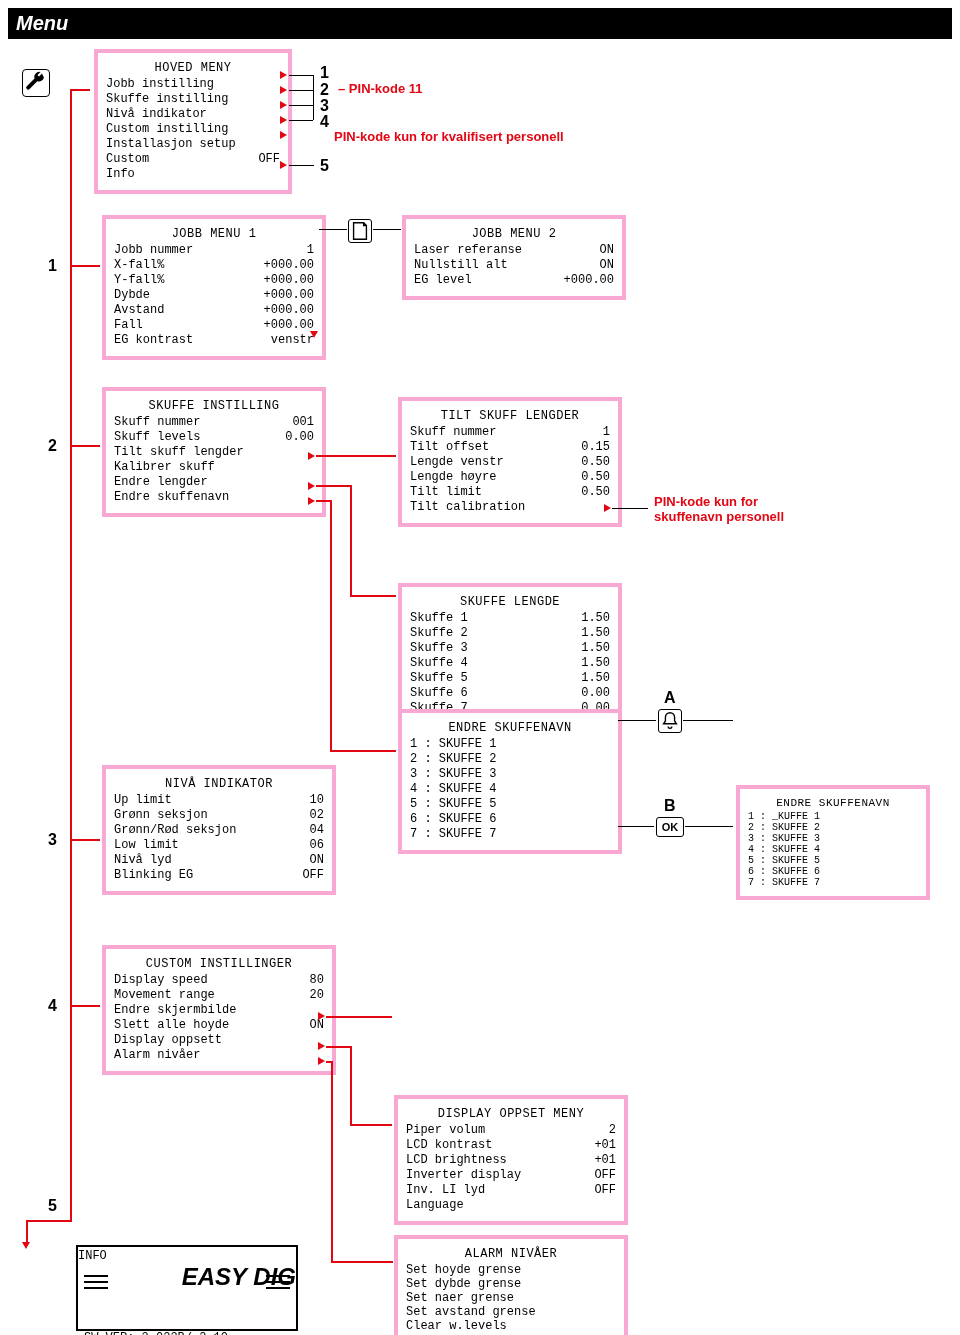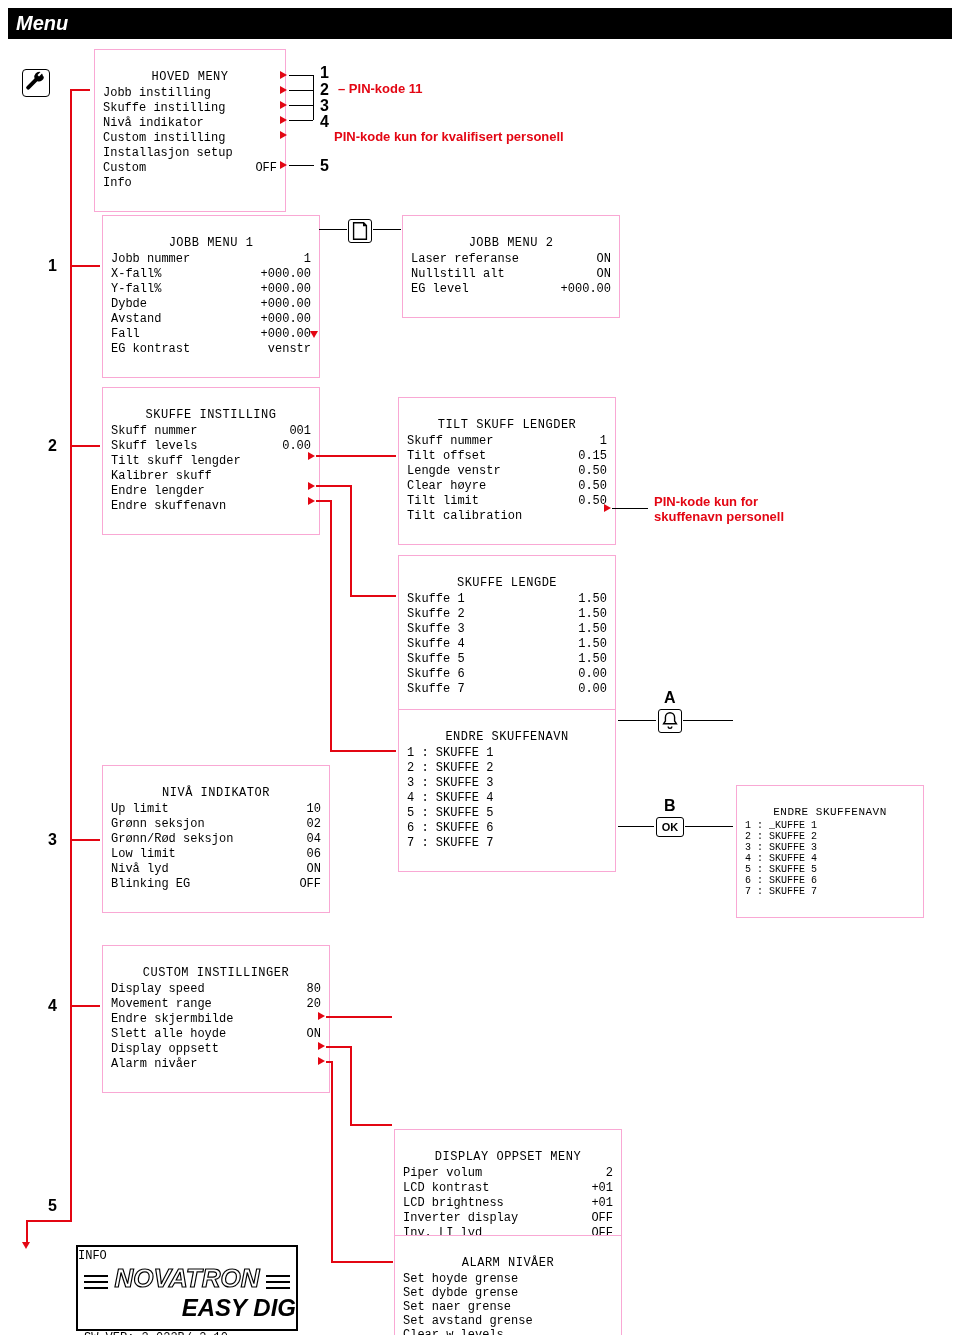--- a/index.html
+++ b/index.html
@@ -19,23 +19,23 @@
   }
   .canvas {
     position: relative;
     width: 944px;
     height: 1300px;
     font-family: 'Courier New', monospace;
     font-size: 12px;
   }
   .box {
     position: absolute;
-    border: 1px solid #f9a8d4;
+    border: 4px solid #f9a8d4;
     background: #fff;
-    padding: 20px 8px;
+    padding: 8px 8px;
   }
   .box .btitle {
     text-align: center;
     font-size: 12px;
     letter-spacing: 0.5px;
     margin-bottom: 2px;
   }
   .row {
     display: flex;
     justify-content: space-between;
@@ -267,31 +267,31 @@
 <div class="hline" style="left:342px; top:556px; width:46px;"></div>
 <div class="hline" style="left:308px; top:461px; width:16px;"></div>
 <div class="vline" style="left:322px; top:461px; height:250px;"></div>
 <div class="hline" style="left:322px; top:711px; width:66px;"></div>
 
 <div class="box" style="left:390px; top:358px; width:200px;">
   <div class="btitle">TILT SKUFF LENGDER</div>
   <div class="row"><span>Skuff nummer</span><span>1</span></div>
   <div class="row"><span>Tilt offset</span><span>0.15</span></div>
   <div class="row"><span>Lengde venstr</span><span>0.50</span></div>
-  <div class="row"><span>Clear høyre</span><span>0.50</span></div>
+  <div class="row"><span>Lengde høyre</span><span>0.50</span></div>
   <div class="row"><span>Tilt limit</span><span>0.50</span></div>
   <div class="row"><span></span><span></span></div>
   <div class="row"><span>Tilt calibration</span><span></span></div>
 </div>
 <div class="arw arrow-r" style="left:596px; top:465px;"></div>
 <div class="hlineB" style="left:604px; top:469px; width:36px;"></div>
 <div class="ann" style="left:646px; top:455px; white-space:pre-line;">PIN-kode kun for
 skuffenavn personell</div>
 
-<div class="box" style="left:390px; top:516px; width:200px;">
+<div class="box" style="left:390px; top:544px; width:200px;">
   <div class="btitle">SKUFFE LENGDE</div>
   <div class="row"><span>Skuffe 1</span><span>1.50</span></div>
   <div class="row"><span>Skuffe 2</span><span>1.50</span></div>
   <div class="row"><span>Skuffe 3</span><span>1.50</span></div>
   <div class="row"><span>Skuffe 4</span><span>1.50</span></div>
   <div class="row"><span>Skuffe 5</span><span>1.50</span></div>
   <div class="row"><span>Skuffe 6</span><span>0.00</span></div>
   <div class="row"><span>Skuffe 7</span><span>0.00</span></div>
 </div>
 
@@ -357,21 +357,21 @@
 <div class="arw arrow-r" style="left:310px; top:1018px;"></div>
 <div class="hline" style="left:318px; top:977px; width:66px;"></div>
 <div class="hline" style="left:318px; top:1007px; width:26px;"></div>
 <div class="vline" style="left:342px; top:1007px; height:78px;"></div>
 <div class="hline" style="left:342px; top:1085px; width:42px;"></div>
 <div class="hline" style="left:318px; top:1022px; width:7px;"></div>
 <div class="vline" style="left:323px; top:1022px; height:200px;"></div>
 <div class="hline" style="left:323px; top:1222px; width:62px;"></div>
 
 
-<div class="box" style="left:386px; top:1056px; width:210px;margin-top:34px;">
+<div class="box" style="left:386px; top:1056px; width:210px;">
   <div class="btitle">DISPLAY OPPSET MENY</div>
   <div class="row"><span>Piper volum</span><span>2</span></div>
   <div class="row"><span>LCD kontrast</span><span>+01</span></div>
   <div class="row"><span>LCD brightness</span><span>+01</span></div>
   <div class="row"><span>Inverter display</span><span>OFF</span></div>
   <div class="row"><span>Inv. LI lyd</span><span>OFF</span></div>
   <div class="row"><span>Language</span><span></span></div>
 </div>
 
 <div class="box" style="left:386px; top:1196px; width:210px;">
@@ -389,19 +389,18 @@
     <div class="stripewrap" style="left:6px; top:10px;">
       <div class="stripes"></div>
           <div class="stripes"></div>
           <div class="stripes"></div>
     </div>
     <div class="stripewrap" style="right:6px; top:10px;">
       <div class="stripes"></div>
           <div class="stripes"></div>
           <div class="stripes"></div>
     </div>
-    <div class="novatron" style="color:#fff; -webkit-text-stroke:1.2px #000;">NOVATRON</div>
     <div class="easydig">EASY DIG</div>
   </div>
 </div>
 <div class="swver" style="left:76px; top:1292px; position:absolute;">SW  VER:  3.023B/ 3.10</div>
 
 </div>
 
 </body></html>

